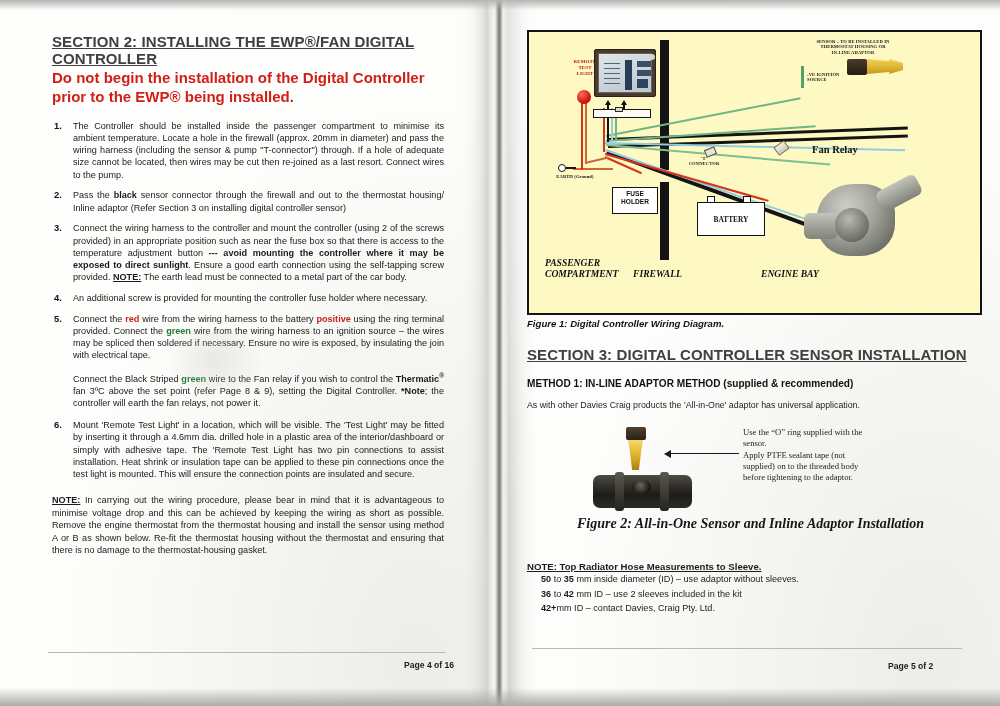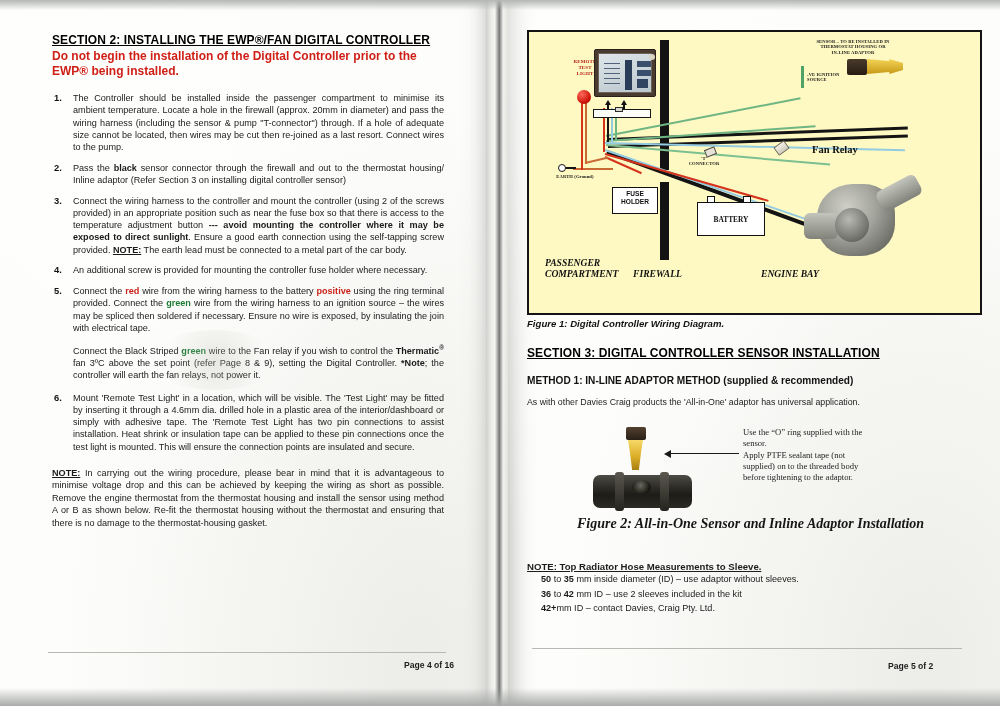--- a/index.html
+++ b/index.html
@@ -35,24 +35,24 @@
   .tint {
     position:absolute; inset:0; pointer-events:none;
     background:
       radial-gradient(ellipse at 20% 8%,  rgba(255,255,255,.55), rgba(255,255,255,0) 55%),
       radial-gradient(ellipse at 85% 95%, rgba(205,205,200,.35), rgba(255,255,255,0) 60%);
   }
 
   
   .content { position:absolute; }
   h1.section {
-    font-size:12px; font-weight:bold; text-decoration:underline;
-    letter-spacing:.1px; margin:0; color:#000000;
-  }
-  .redline { color:#cf1f17; font-weight:bold; font-size:12px; line-height:1.26; margin:2px 0 0 0; }
+    font-size:15px; font-weight:bold; text-decoration:underline;
+    letter-spacing:.1px; margin:0; color:#404040;
+  }
+  .redline { color:#cf1f17; font-weight:bold; font-size:15px; line-height:1.26; margin:2px 0 0 0; }
   .para { font-size:9.1px; line-height:1.345; color:#1a1a1a; text-align:justify; margin:0; }
   ol.steps { list-style:none; margin:0; padding:0; }
   ol.steps > li { position:relative; padding-left:21px; margin-bottom:8.5px; }
   ol.steps > li .num {
     position:absolute; left:2px; top:0; font-weight:bold; font-size:9.4px; color:#111;
   }
   .b { font-weight:bold; }
   .u { text-decoration:underline; }
   .red { color:#c9221a; font-weight:bold; }
   .green { color:#1d7b33; font-weight:bold; }

